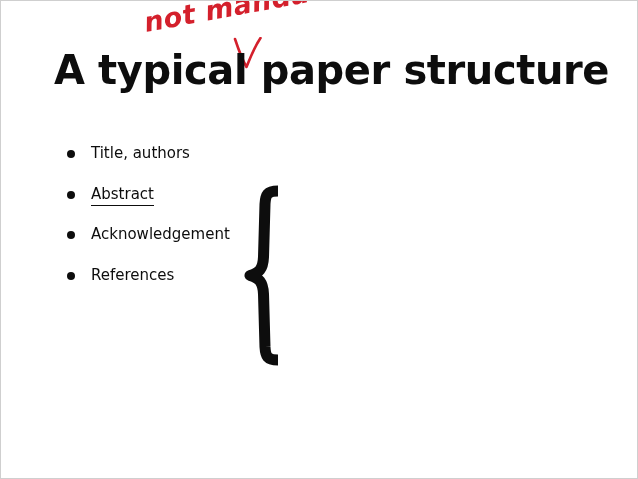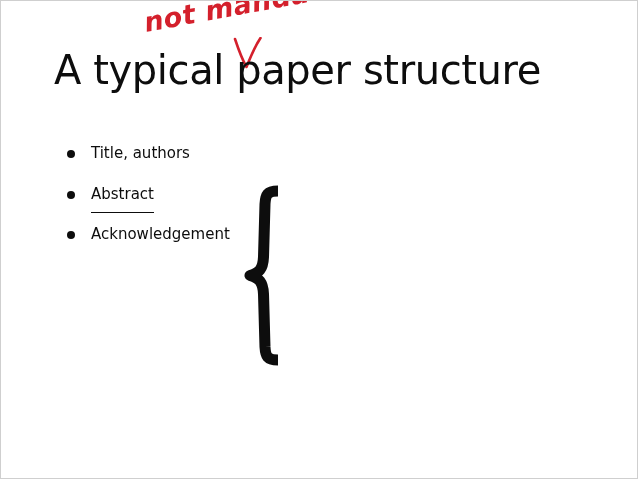--- a/index.html
+++ b/index.html
@@ -47,21 +47,21 @@
     pointer-events: none;
   }
 
   
   #title {
     position: absolute;
     left: 53px;
     top: 46px;
     font-family: "DejaVu Sans", sans-serif;
     font-size: 40px;
-    font-weight: 400;
+    font-weight: 700;
     color: #0d0d0d;
     letter-spacing: -0.4px;
     white-space: nowrap;
   }
 
   
   .bullet-list {
     position: absolute;
     margin: 0;
     padding: 0;
@@ -102,21 +102,21 @@
     height: 8px;
     border-radius: 50%;
     background: #0d0d0d;
   }
 
   .bullet-text {
     display: inline-block;
   }
   .bullet-text.underlined {
     border-bottom: 1.3px solid #0d0d0d;
-    padding-bottom: 7px;
+    padding-bottom: 0;
     line-height: 22px;
   }
 
   
   #brace {
     position: absolute;
     left: 236px;
     top: 184px;
     width: 46px;
     height: 184px;
@@ -139,20 +139,23 @@
   <ul id="list-main" class="bullet-list">
     <li class="bullet-item">
       <span class="bullet-text">Title, authors</span>
     </li>
     <li class="bullet-item">
       <span class="bullet-text underlined">Abstract</span>
     </li>
     <li class="bullet-item">
       <span class="bullet-text">Acknowledgement</span>
     </li>
+    <li class="bullet-item">
+      <span class="bullet-text">References</span>
+    </li>
   </ul>
 
   <svg id="brace" viewBox="0 0 46 184">
     <path d="M41 6
              C 30 6, 28.5 10, 28 19
              L 26.5 72
              C 26 84, 22 88, 13 90.5
              C 22 93, 26 97, 26.5 109
              L 28 162
              C 28.5 171, 30 175, 41 175" fill="none" stroke="#0d0d0d" stroke-width="11" stroke-linecap="butt" stroke-linejoin="round"></path>

